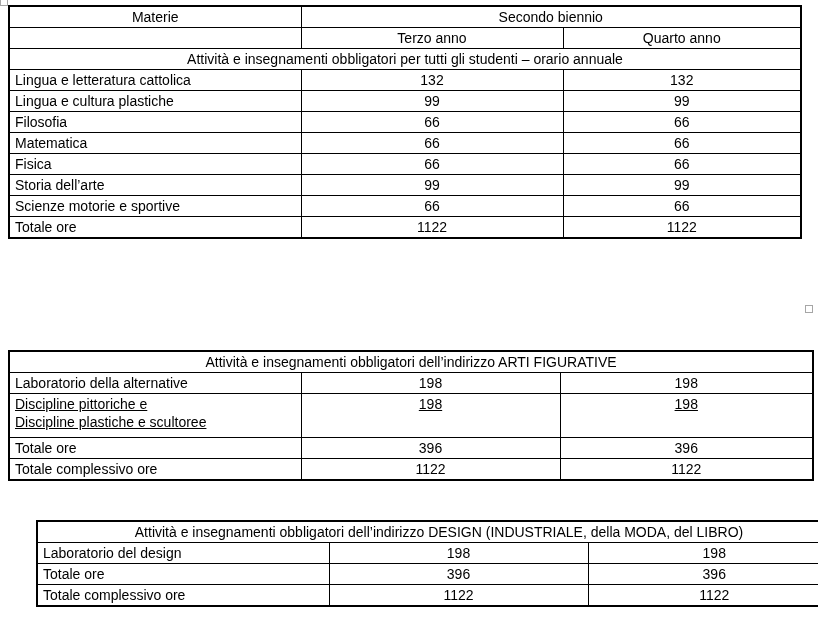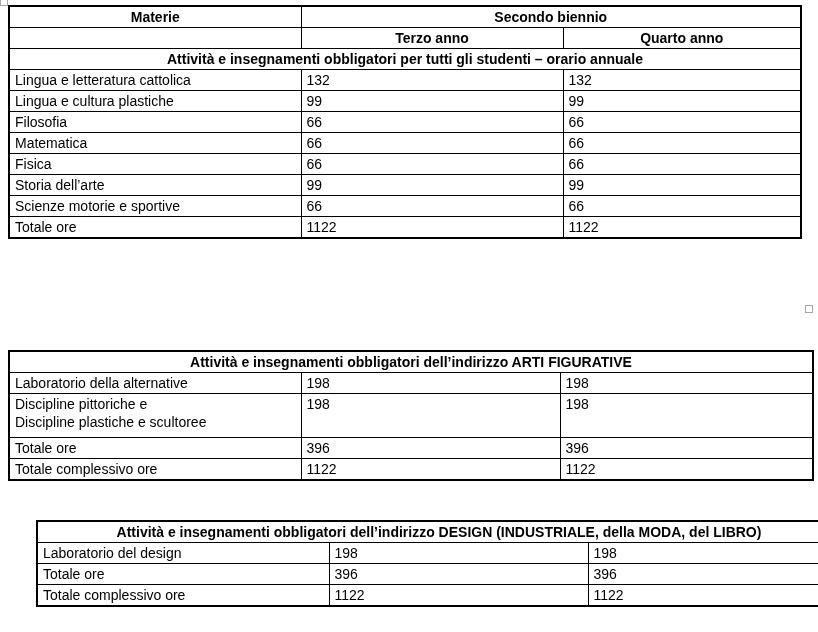--- a/index.html
+++ b/index.html
@@ -27,26 +27,27 @@
   }
   td {
     border: 1px solid #000000;
     padding: 0 5px;
     height: 20px;
     line-height: 1.3;
     overflow: hidden;
     white-space: nowrap;
     vertical-align: middle;
   }
-  td.center { text-align: center; font-weight: bold; }
-  td.num { text-align: left; }
+  td.center { text-align: center; }
+  td.num { text-align: center; }
   tr.tall td {
     height: 42px;
     vertical-align: top;
     padding-top: 1px;
+    text-decoration: underline;
   }
   .t1 { left: 8px;  top: 5px;   width: 792px; }
   .t2 { left: 8px;  top: 350px; width: 804px; }
   .t3 { left: 8px;  top: 520px; width: 804px; margin-left: 28px; }
   .handle {
     position: absolute;
     background: #ffffff;
     border: 1px solid #a6a6a6;
   }
   .handle-topleft {

